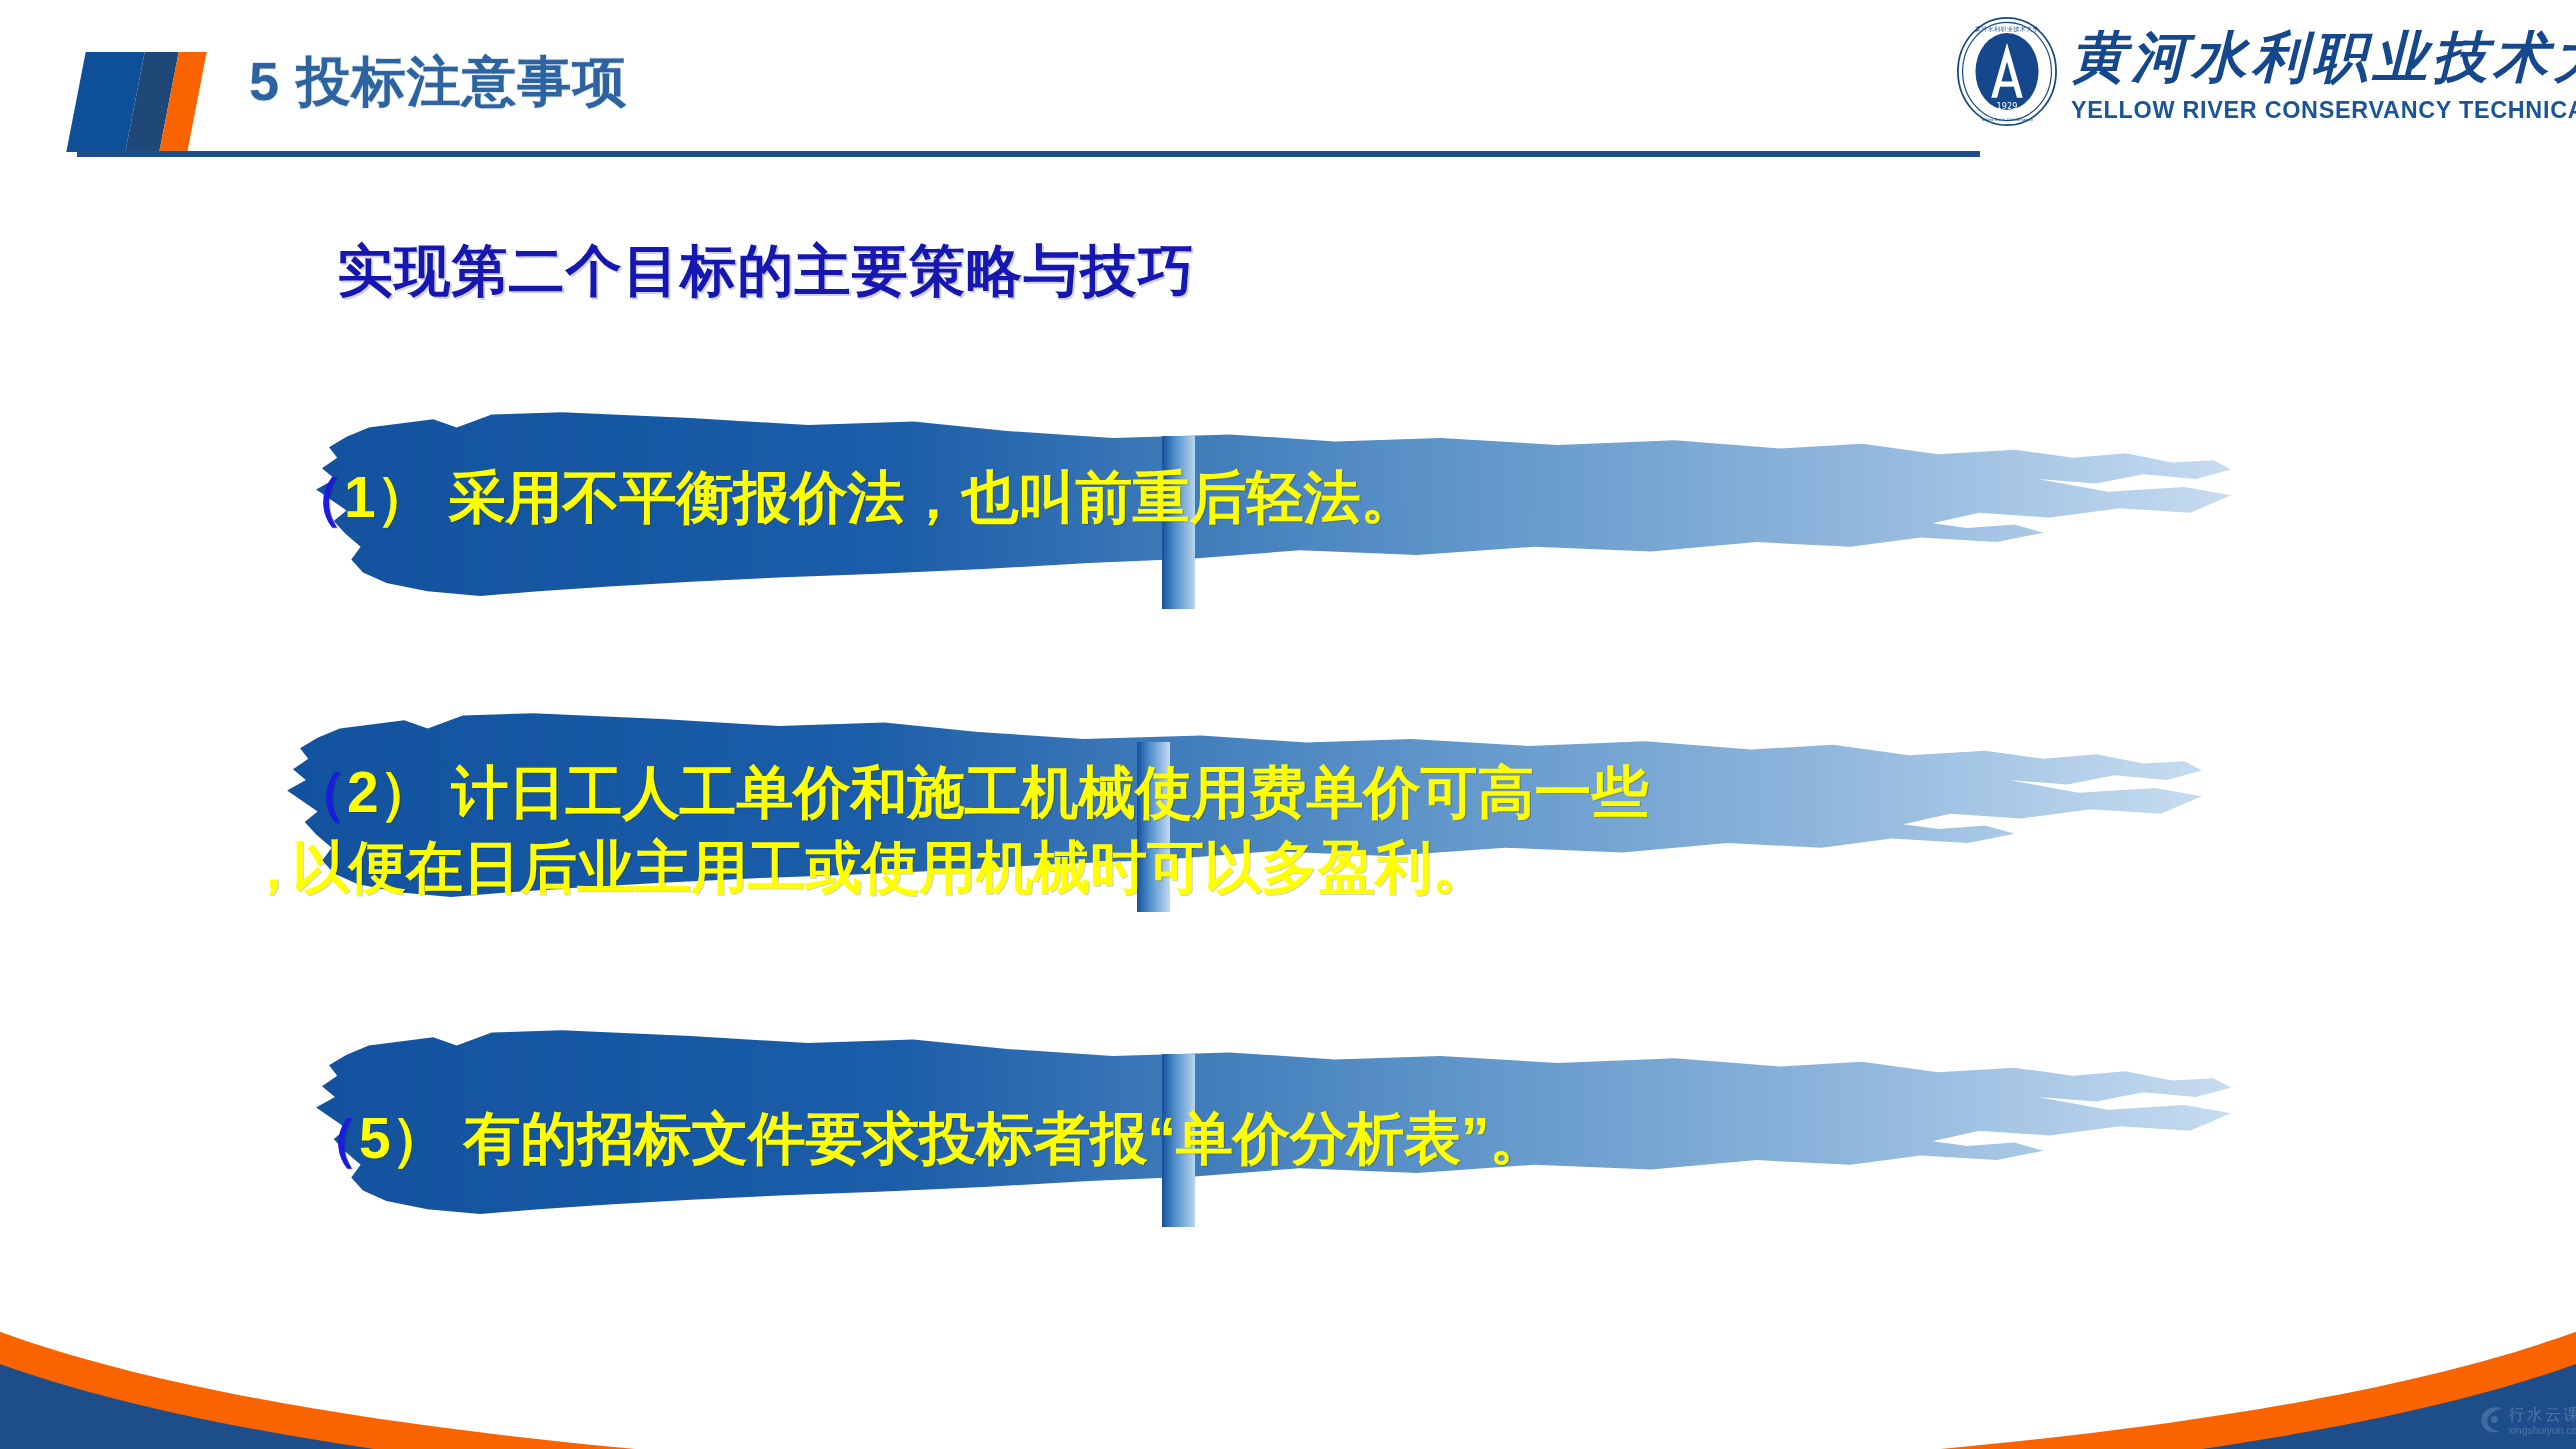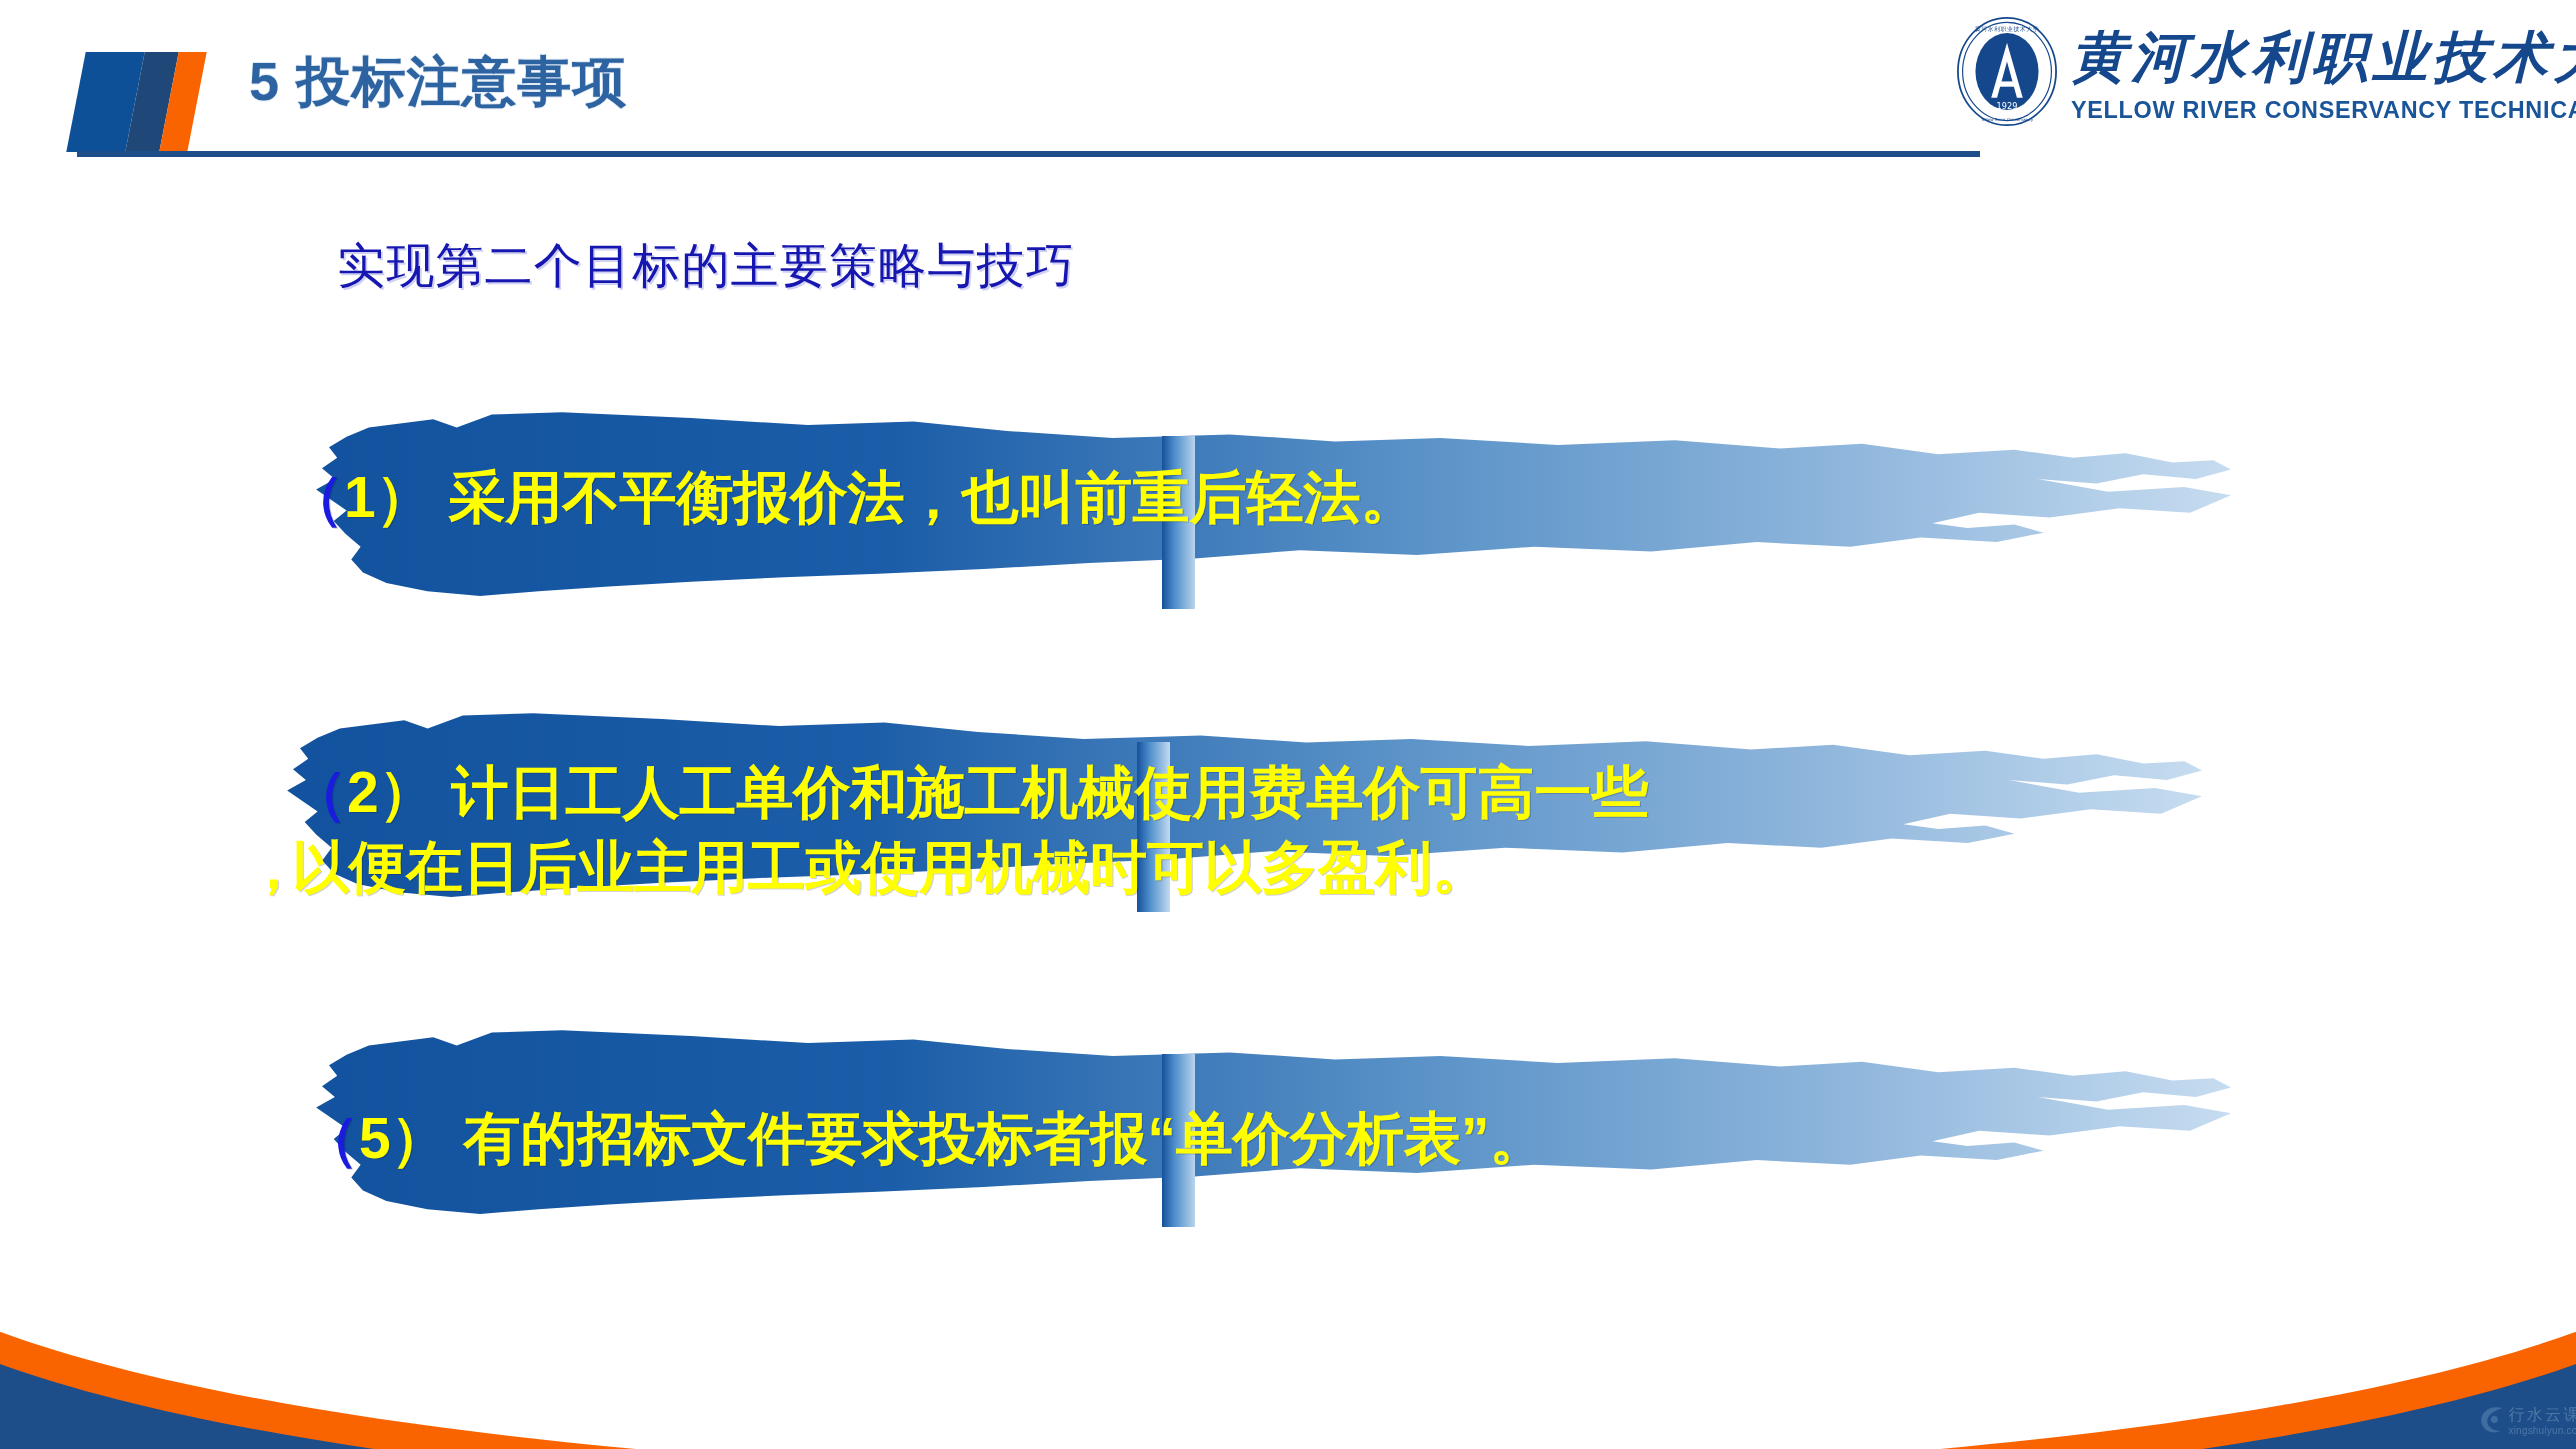--- a/index.html
+++ b/index.html
@@ -46,21 +46,21 @@
   }
   .logo-en{
     position:absolute;left:115px;top:89px;
     font-size:23.4px;font-weight:bold;color:#1b5599;
     letter-spacing:0.7px;white-space:nowrap;
   }
 
   
   .subtitle{
     position:absolute;left:337px;top:234px;
-    font-size:48px;font-weight:normal;color:#1616b0;
+    font-size:56px;font-weight:bold;color:#1616b0;
     letter-spacing:1.2px;white-space:nowrap;
     text-shadow:1.8px 1.8px 0 rgba(120,120,220,.35);
   }
 
   
   .band{position:absolute;}
   .band svg{position:absolute;left:0;top:0;width:100%;height:100%;display:block;}
   .vbar{position:absolute;width:33px;border-radius:0.6px;}
   .btext{
     position:absolute;

